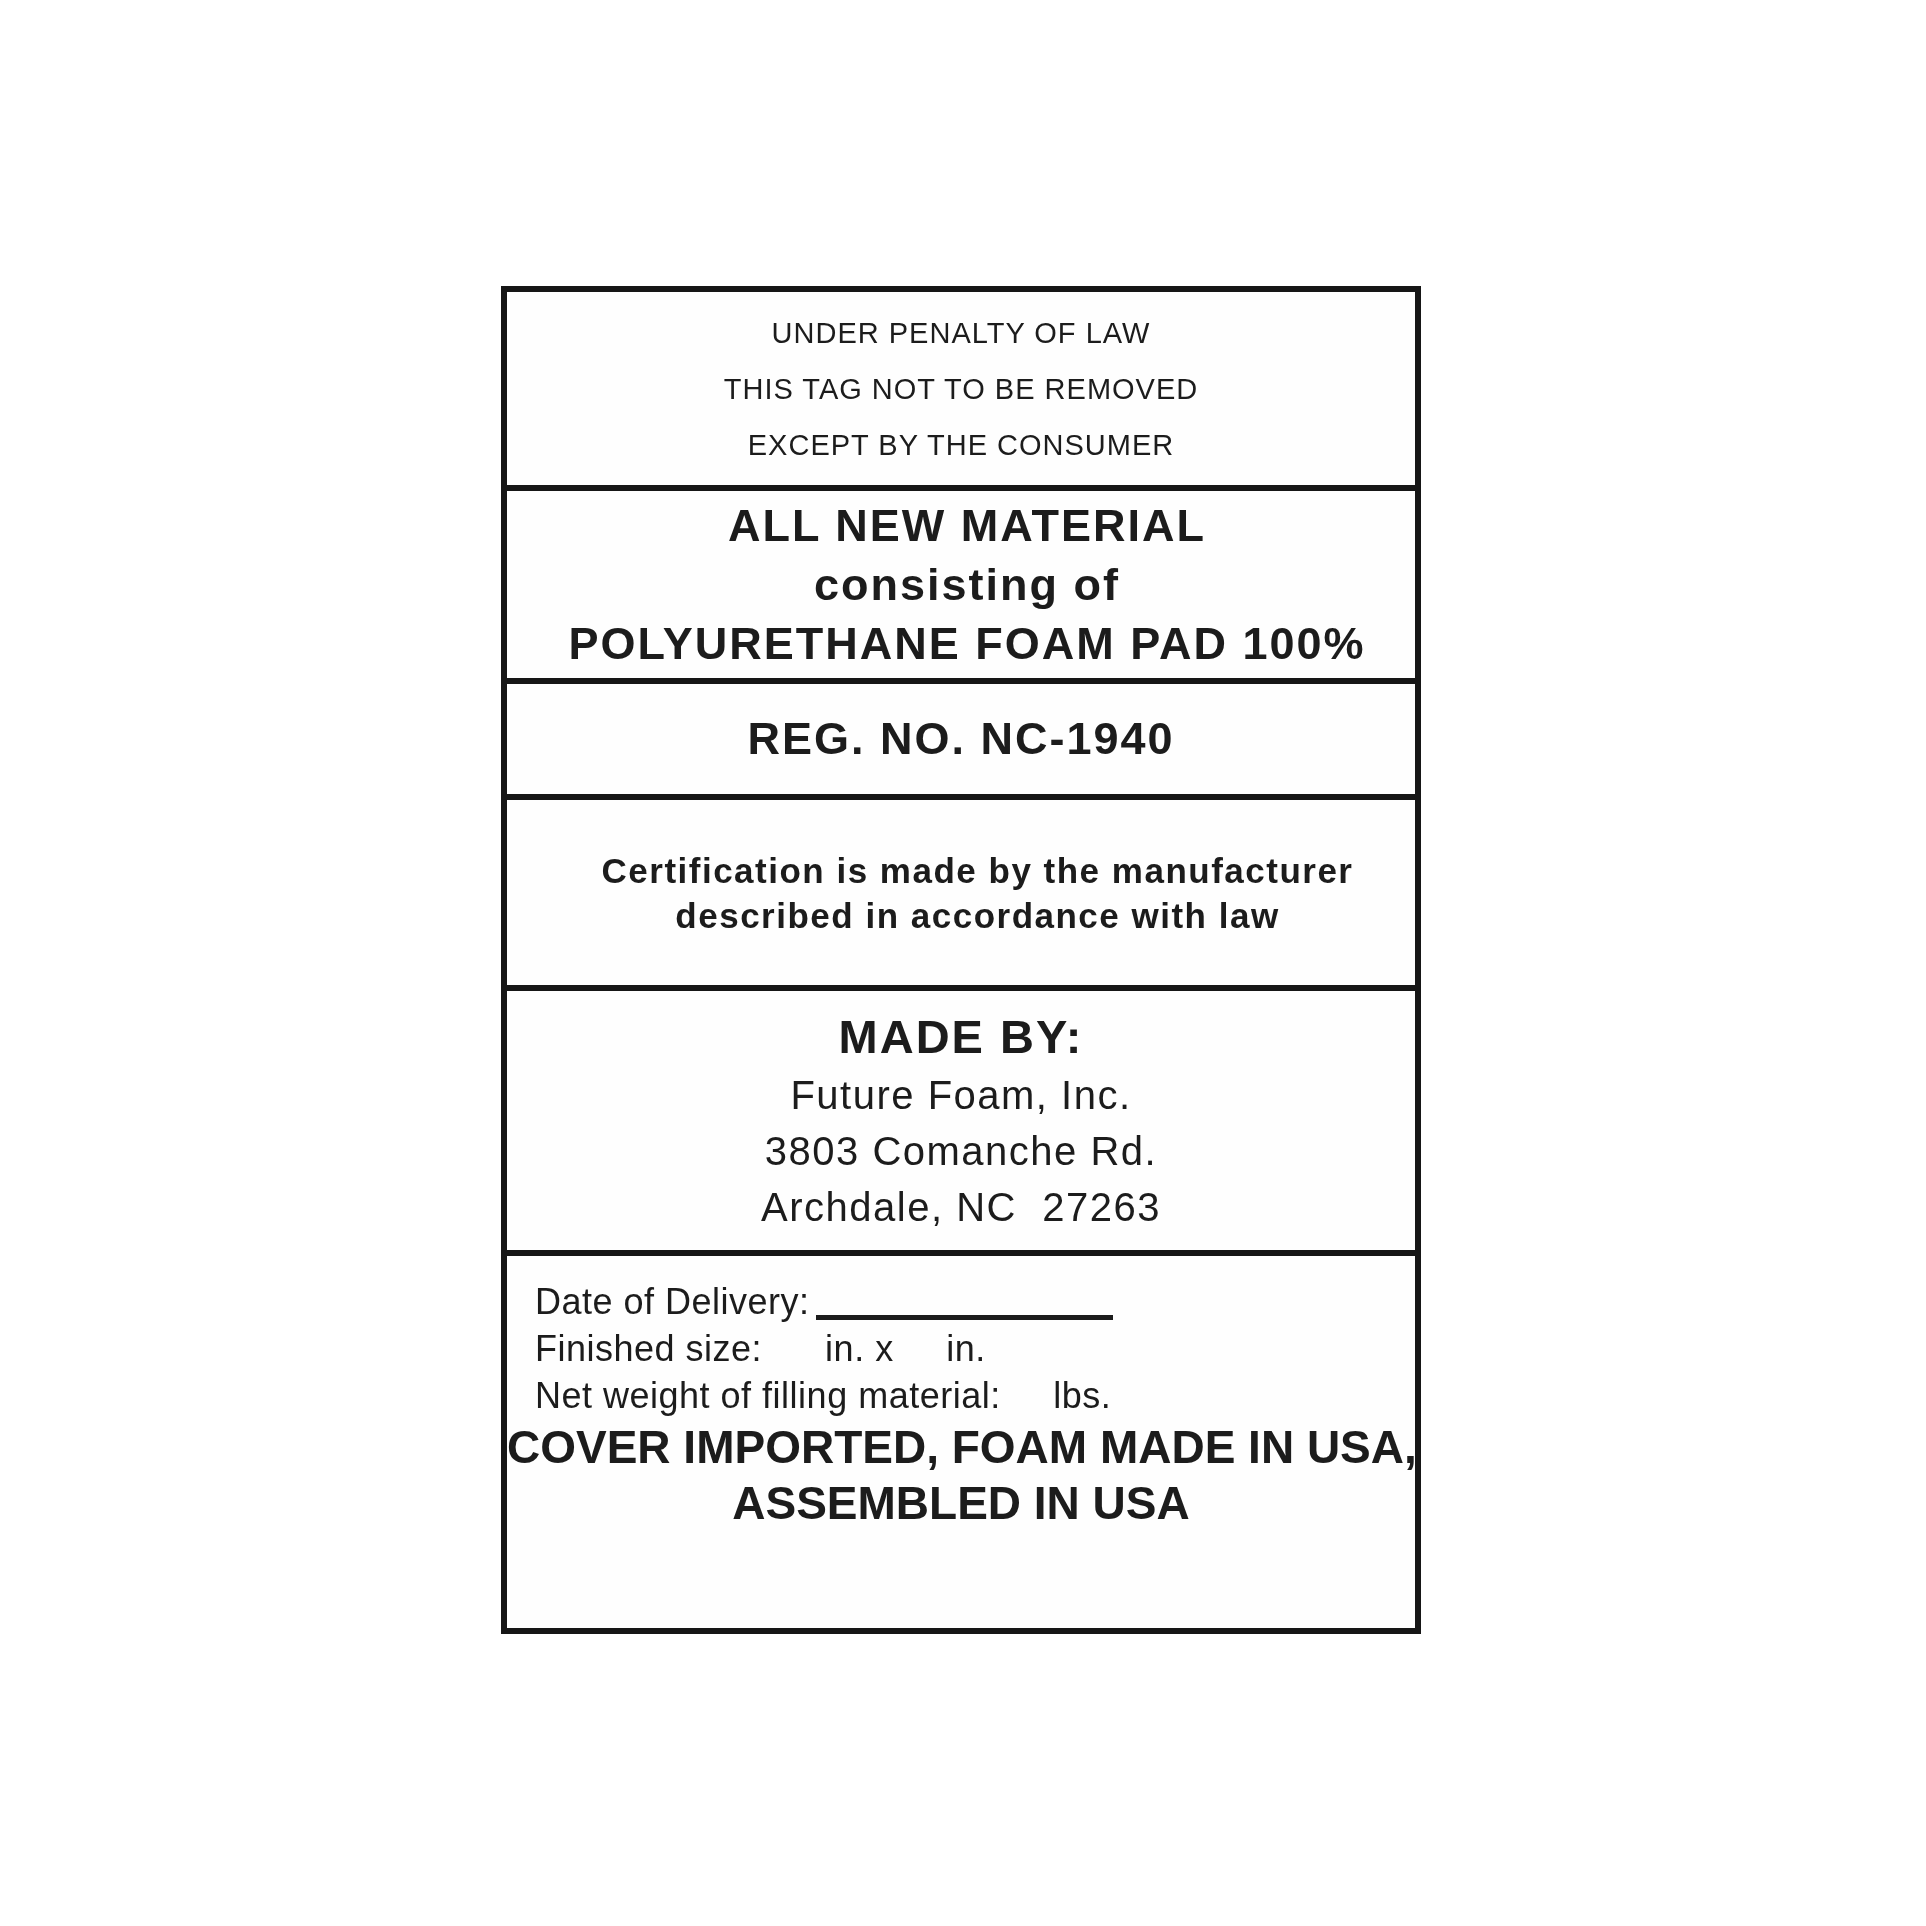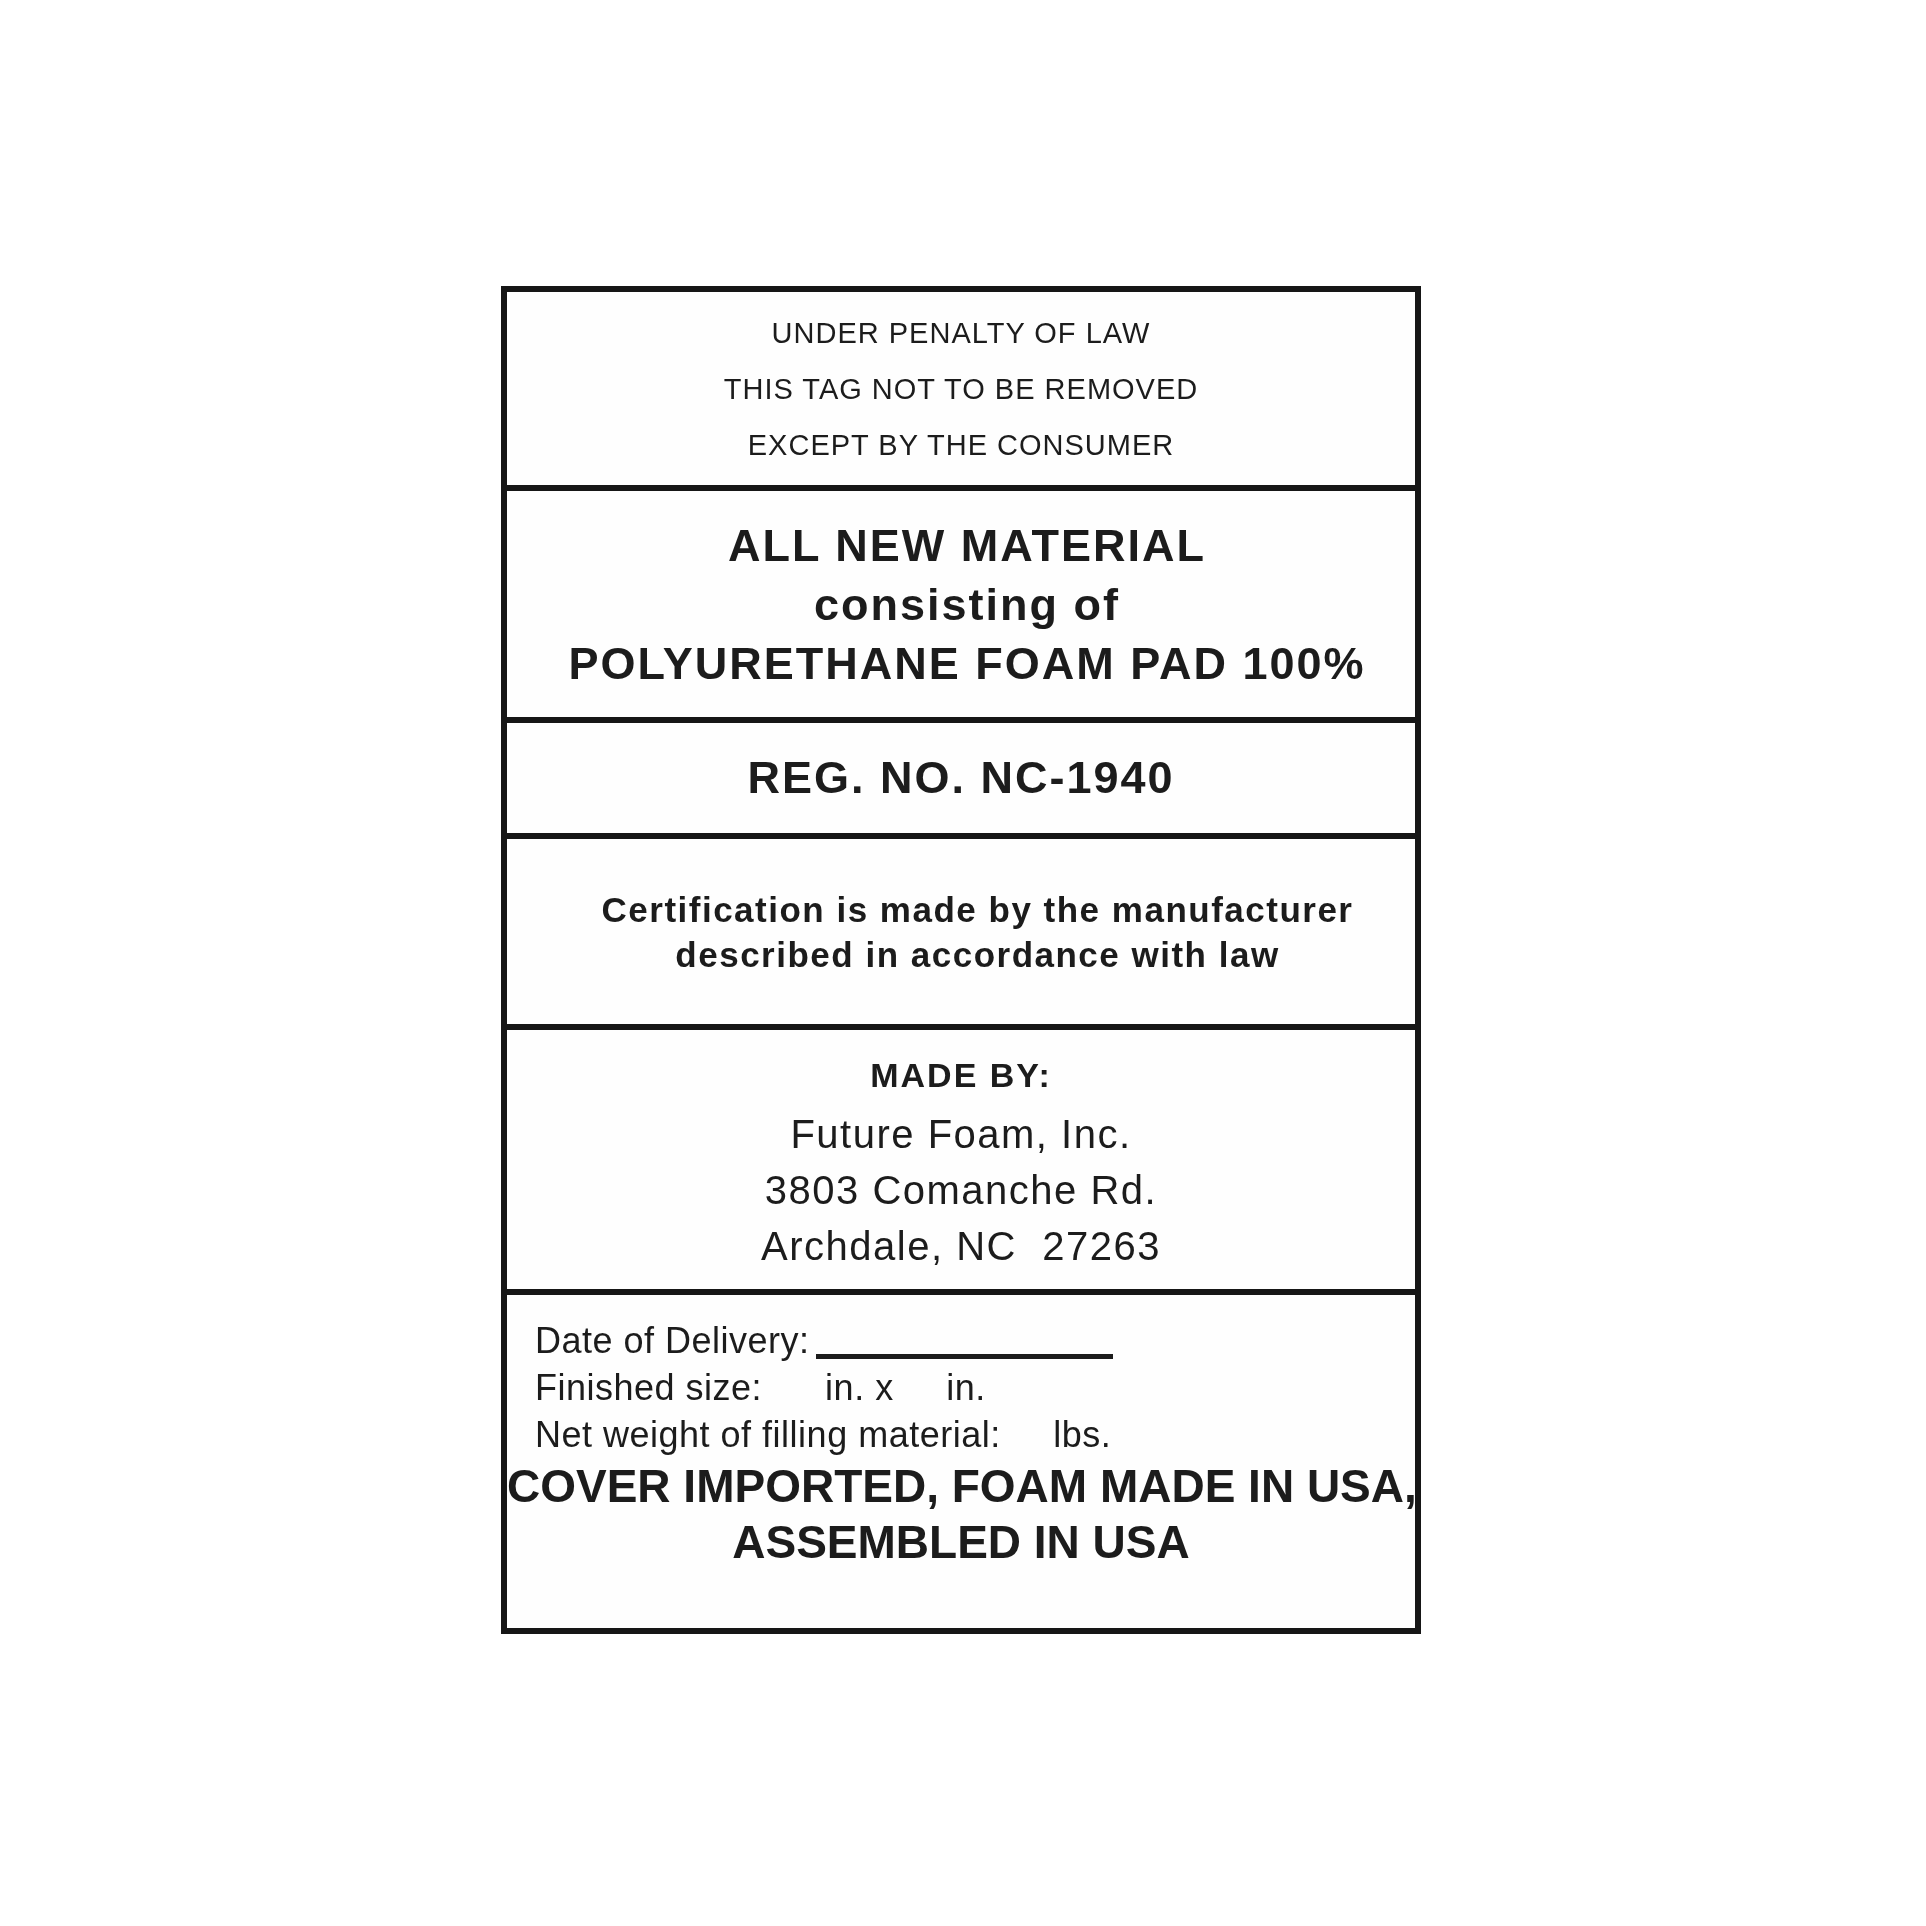--- a/index.html
+++ b/index.html
@@ -39,21 +39,21 @@
     display: flex;
     flex-direction: column;
     align-items: center;
     justify-content: center;
     text-align: center;
     width: 100%;
   }
   .sec:last-child { border-bottom: none; }
 
   .sec-penalty   { height: 199px; }
-  .sec-material  { height: 232px; padding-left: 12px; }
+  .sec-material  { height: 193px; padding-left: 12px; }
   .sec-reg       { height: 116px; }
   .sec-cert      { height: 191px; }
   .sec-madeby    { height: 265px; }
   .sec-details   { flex: 1; align-items: stretch; justify-content: flex-start; text-align: left; }
 
   .penalty-line {
     font-weight: 400;
     font-size: 29px;
     line-height: 56px;
     letter-spacing: 1px;
@@ -80,21 +80,21 @@
     font-weight: 700;
     font-size: 35px;
     line-height: 45px;
     letter-spacing: 1.5px;
     white-space: nowrap;
     margin-left: 33px;
   }
 
   .madeby-heading {
     font-weight: 700;
-    font-size: 34px;
+    font-size: 47px;
     line-height: 61px;
     letter-spacing: 2px;
     white-space: nowrap;
   }
   .madeby-line {
     font-weight: 400;
     font-size: 40px;
     line-height: 56px;
     letter-spacing: 1.5px;
     white-space: pre;

